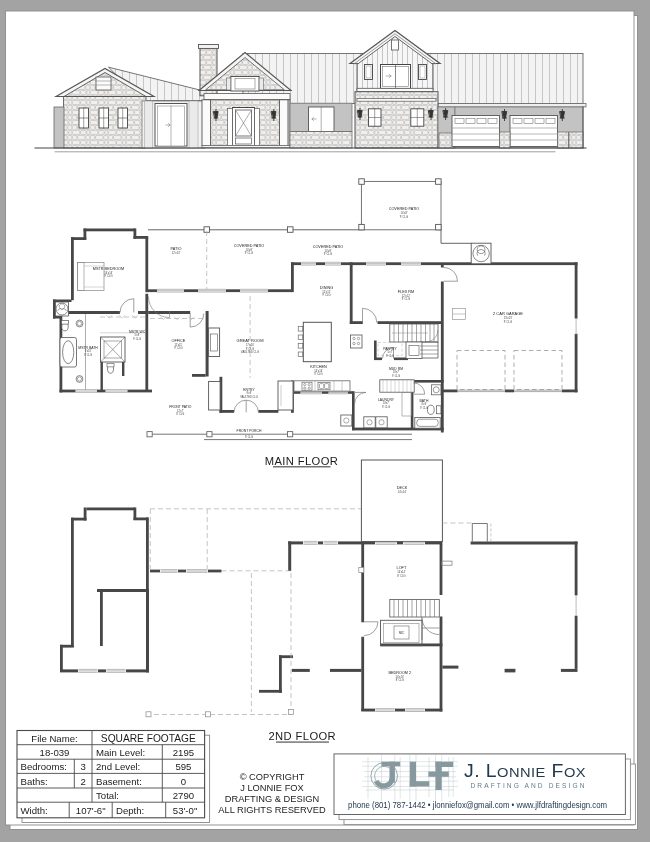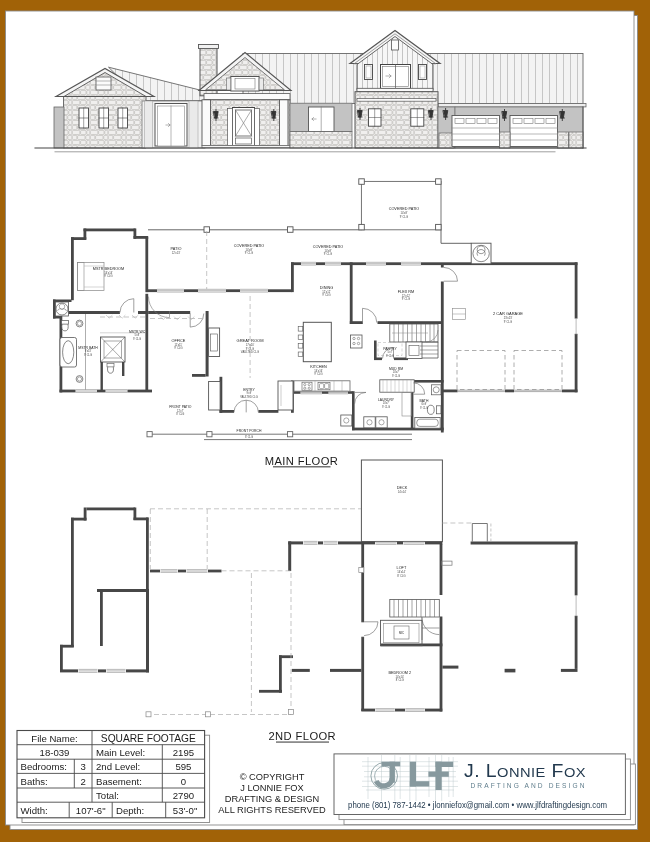--- a/index.html
+++ b/index.html
@@ -1,17 +1,17 @@
 <!DOCTYPE html>
 <html><head>
 <meta charset="utf-8">
 <style>
 html,body{margin:0;padding:0;background:#ffffff;}
 *{font-family:"Liberation Sans",sans-serif;}
-.pg{position:relative;width:650px;height:842px;background:#a16207;overflow:hidden;}
+.pg{position:relative;width:650px;height:842px;background:#a3a3a3;overflow:hidden;}
 </style>
 </head>
 <body>
 <div class="pg">
 <svg width="650" height="842" viewBox="0 0 650 842">
 <defs>
 <pattern id="stone" width="18" height="10" patternUnits="userSpaceOnUse">
   <rect width="18" height="10" fill="#f0efee"></rect>
   <g fill="none" stroke="#b2b0ad" stroke-width="0.55">
   <rect x="0.4" y="0.4" width="7.4" height="4.2" rx="1"></rect>

